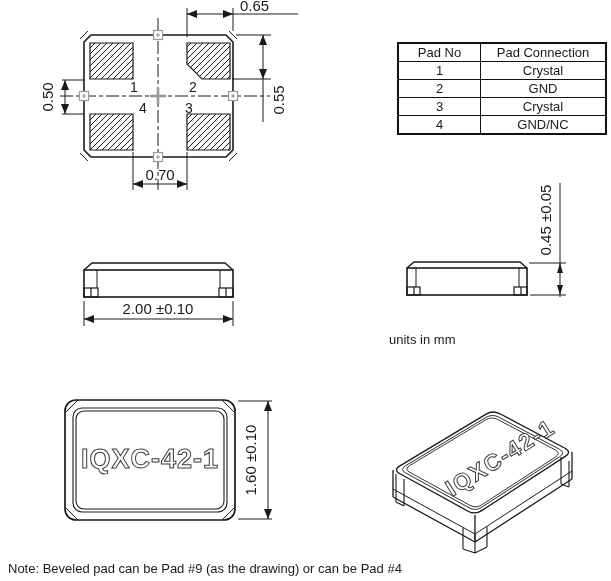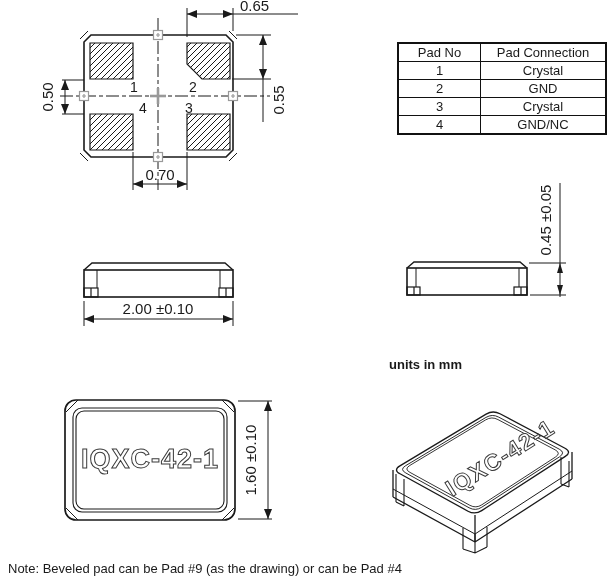--- a/index.html
+++ b/index.html
@@ -11,21 +11,21 @@
   .pad-num{font-size:14px;}
   .part-label{font-size:27px;font-weight:bold;letter-spacing:1px;
               fill:#ffffff;stroke:#3a3a3a;stroke-width:1;}
   .part-label-iso{font-size:23px;font-weight:bold;letter-spacing:1.5px;
               fill:#ffffff;stroke:#3a3a3a;stroke-width:1;}
   .pad-table{position:absolute;left:397px;top:42px;border-collapse:collapse;
              border:2px solid #111;font-size:13px;}
   .pad-table td{border:1px solid #111;text-align:center;height:17px;padding:0 4px;}
   .pad-table td.c1{width:73px;margin-left:14px;}
   .pad-table td.c2{width:116px;}
-  .units-label{position:absolute;left:389px;top:357px;font-size:13px;font-weight:bold;}
+  .units-label{position:absolute;left:389px;top:332px;font-size:13px;font-weight:normal;}
   .note-label{position:absolute;left:8px;top:561px;font-size:13px;}
 </style>
 </head>
 <body>
 
 <div class="canvas">
 
   <svg width="611" height="581" viewBox="0 0 611 581">
     <defs>
       <pattern id="hatch" patternUnits="userSpaceOnUse" width="6" height="6">

